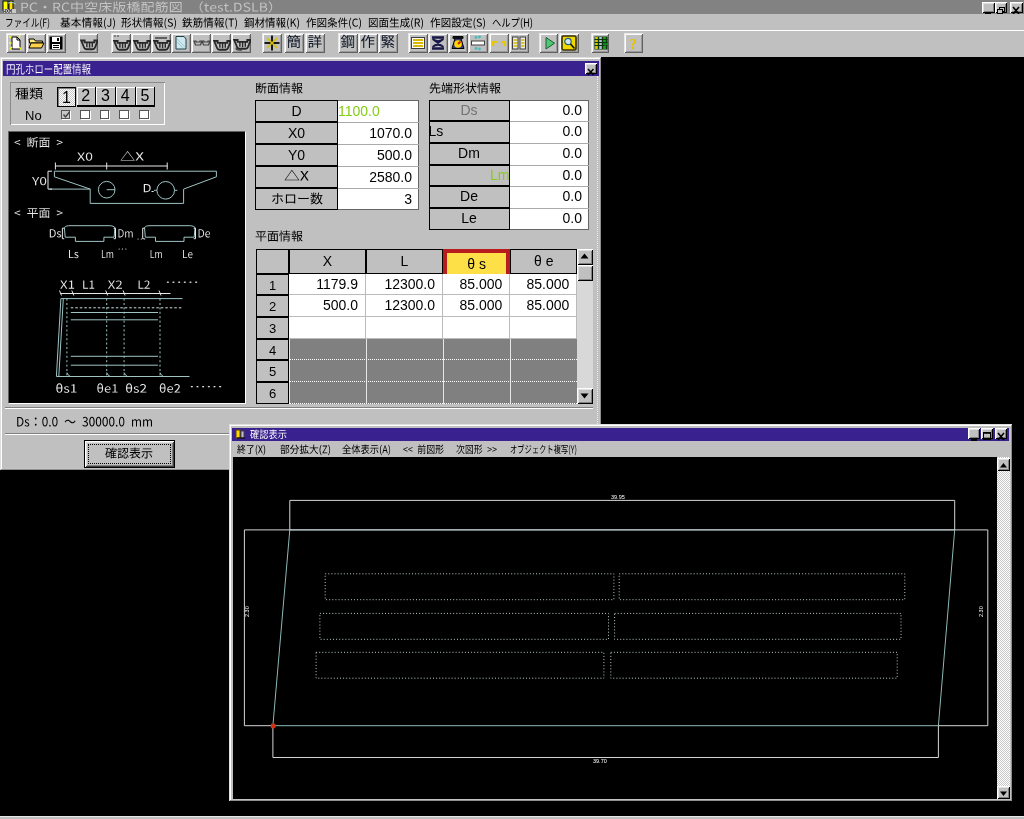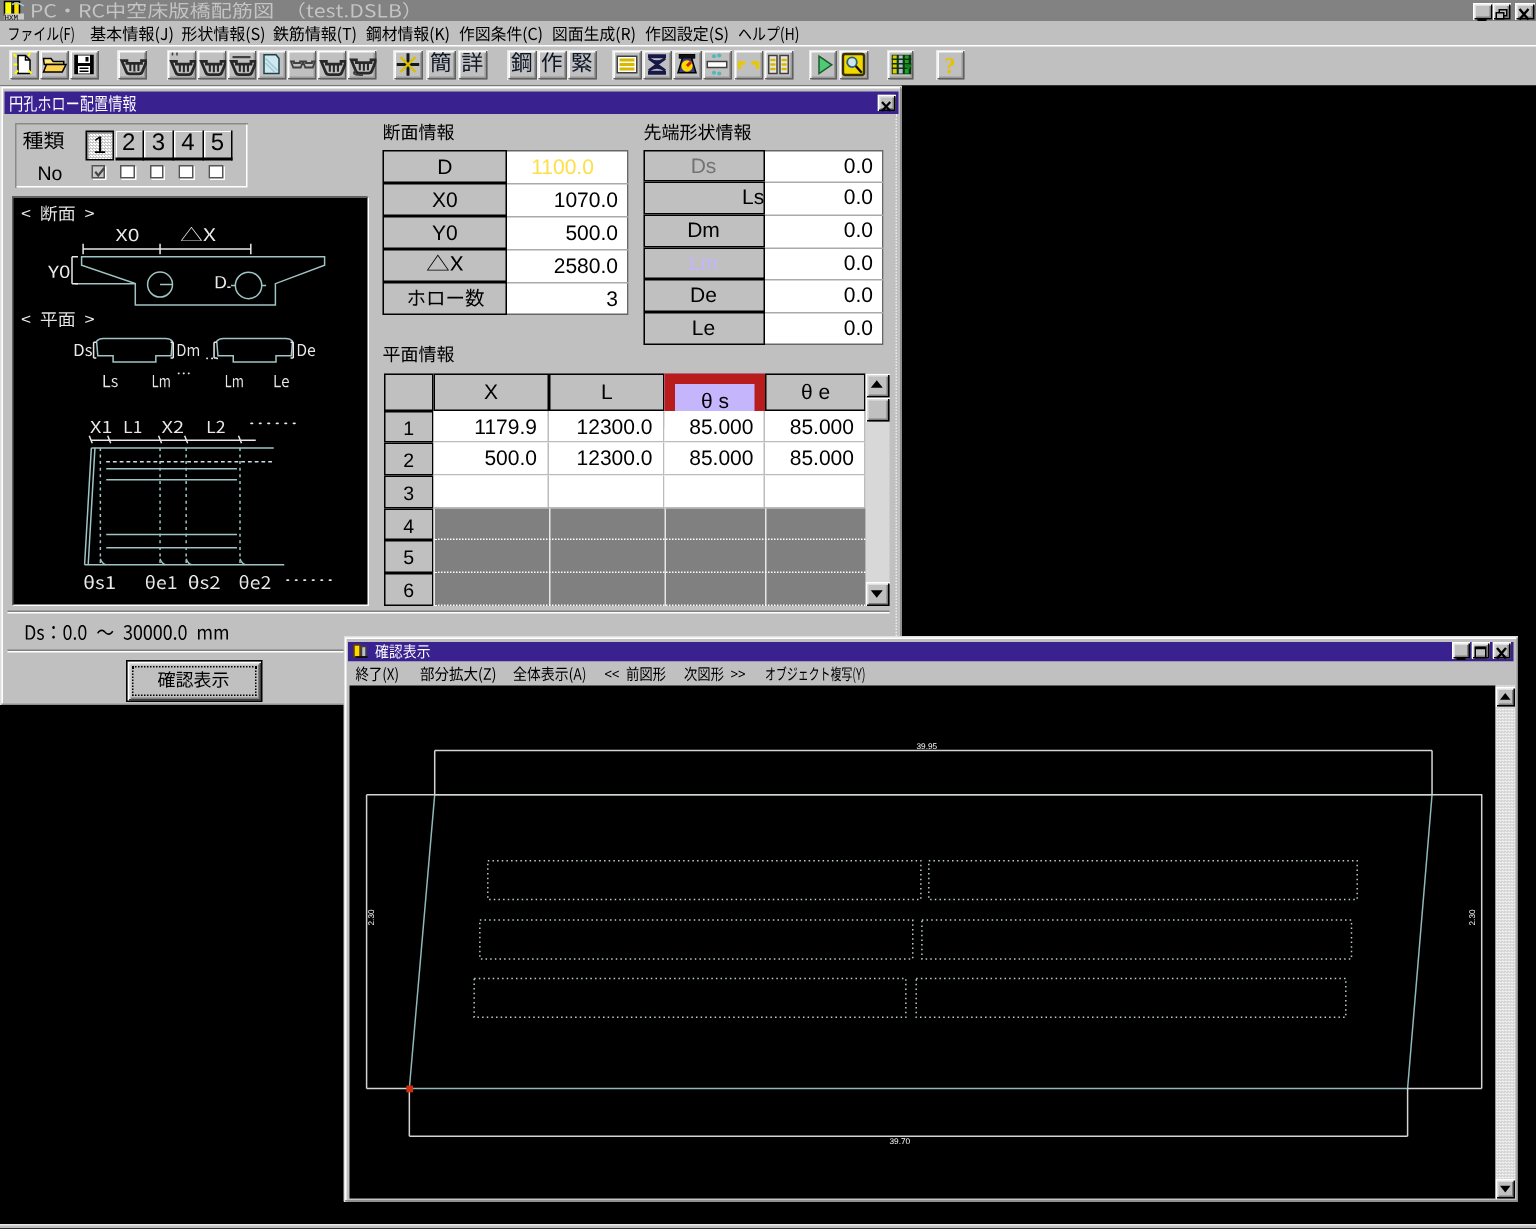--- a/index.html
+++ b/index.html
@@ -408,21 +408,21 @@
     </g>
     <g transform="translate(181,251)">
       <path d="M2.8 4.1C2.2 4.1 1.7 4.4 1.7 4.8C1.7 5.1 2.2 5.4 2.8 5.4C3.5 5.4 4.0 5.1 4.0 4.8C4.0 4.4 3.5 4.1 2.8 4.1ZM8.5 4.1C7.9 4.1 7.4 4.4 7.4 4.8C7.4 5.1 7.9 5.4 8.5 5.4C9.1 5.4 9.6 5.1 9.6 4.8C9.6 4.4 9.1 4.1 8.5 4.1ZM14.2 4.1C13.5 4.1 13.0 4.4 13.0 4.8C13.0 5.1 13.5 5.4 14.2 5.4C14.8 5.4 15.3 5.1 15.3 4.8C15.3 4.4 14.8 4.1 14.2 4.1Z M19.8 4.1C19.2 4.1 18.7 4.4 18.7 4.8C18.7 5.1 19.2 5.4 19.8 5.4C20.5 5.4 21.0 5.1 21.0 4.8C21.0 4.4 20.5 4.1 19.8 4.1ZM25.5 4.1C24.9 4.1 24.4 4.4 24.4 4.8C24.4 5.1 24.9 5.4 25.5 5.4C26.1 5.4 26.6 5.1 26.6 4.8C26.6 4.4 26.1 4.1 25.5 4.1ZM31.2 4.1C30.5 4.1 30.0 4.4 30.0 4.8C30.0 5.1 30.5 5.4 31.2 5.4C31.8 5.4 32.3 5.1 32.3 4.8C32.3 4.4 31.8 4.1 31.2 4.1Z" fill="#e8e8e8"></path>
     </g>
   </svg>
 <svg style="position:absolute;left:255px;top:82px;overflow:visible" width="48" height="16">
     <path d="M5.6 1.3C5.4 1.9 5.1 2.8 4.8 3.4L5.4 3.6C5.6 3.1 6.0 2.2 6.3 1.5ZM2.2 1.5C2.5 2.2 2.7 3.0 2.8 3.6L3.4 3.4C3.3 2.8 3.1 2.0 2.8 1.3ZM3.8 0.6V4.1H2.1V4.9H3.7C3.3 5.9 2.6 7.1 1.9 7.7C2.0 7.9 2.2 8.2 2.3 8.4C2.8 7.9 3.4 7.0 3.8 6.1V9.1H4.6V6.1C5.0 6.6 5.5 7.2 5.7 7.5L6.2 6.8C6.0 6.6 4.9 5.6 4.6 5.3V4.9H6.3V4.1H4.6V0.6ZM10.7 0.7C9.9 1.1 8.6 1.4 7.4 1.7L6.8 1.5V5.7C6.8 6.9 6.7 8.3 6.2 9.5V9.4H1.8V0.9H1.0V11.1H1.8V10.2H5.8C5.7 10.5 5.4 10.7 5.2 11.0C5.4 11.1 5.7 11.4 5.8 11.6C7.4 9.9 7.6 7.5 7.6 5.7V5.4H9.4V11.5H10.3V5.4H11.6V4.5H7.6V2.4C9.0 2.2 10.4 1.8 11.4 1.3Z M16.7 6.6H19.2V7.9H16.7ZM16.7 5.8V4.5H19.2V5.8ZM16.7 8.6H19.2V10.0H16.7ZM12.7 1.3V2.1H17.3C17.2 2.6 17.1 3.2 17.0 3.6H13.2V11.5H14.1V10.9H21.8V11.5H22.8V3.6H17.9L18.4 2.1H23.3V1.3ZM14.1 10.0V4.5H15.8V10.0ZM21.8 10.0H20.0V4.5H21.8Z M25.8 0.5V11.5H26.6V0.5ZM24.9 2.8C24.8 3.7 24.6 5.1 24.3 5.9L25.0 6.1C25.3 5.2 25.5 3.8 25.5 2.9ZM26.7 2.5C27.0 3.0 27.3 3.8 27.4 4.2L28.0 3.9C27.9 3.5 27.6 2.8 27.3 2.2ZM29.4 8.0H33.7V9.0H29.4ZM29.4 7.4V6.5H33.7V7.4ZM31.1 0.5V1.4H28.0V2.1H31.1V2.9H28.3V3.5H31.1V4.4H27.6V5.1H35.5V4.4H32.0V3.5H34.8V2.9H32.0V2.1H35.1V1.4H32.0V0.5ZM28.5 5.8V11.5H29.4V9.6H33.7V10.5C33.7 10.6 33.6 10.7 33.5 10.7C33.3 10.7 32.7 10.7 32.1 10.7C32.2 10.9 32.4 11.2 32.4 11.5C33.2 11.5 33.8 11.5 34.1 11.3C34.5 11.2 34.5 11.0 34.5 10.5V5.8Z M43.1 5.9H43.2C43.5 7.1 44.1 8.3 44.7 9.3C44.3 9.9 43.7 10.5 43.1 10.9ZM42.2 1.0V11.5H43.1V11.0C43.2 11.1 43.5 11.4 43.6 11.5C44.2 11.1 44.8 10.6 45.3 10.0C45.8 10.6 46.4 11.1 47.0 11.5C47.2 11.3 47.5 11.0 47.7 10.8C46.9 10.4 46.3 9.9 45.7 9.3C46.5 8.1 46.9 6.7 47.2 5.3L46.6 5.1L46.5 5.1H43.1V1.8H46.1V3.3C46.1 3.5 46.0 3.5 45.8 3.5C45.7 3.5 45.0 3.5 44.3 3.5C44.4 3.8 44.5 4.1 44.6 4.3C45.5 4.3 46.1 4.3 46.5 4.2C46.8 4.0 46.9 3.8 46.9 3.3V1.0ZM43.9 5.9H46.2C46.0 6.8 45.7 7.7 45.2 8.5C44.7 7.7 44.2 6.8 43.9 5.9ZM37.3 4.6C37.6 5.1 37.8 5.7 37.8 6.2H36.7V7.0H38.8V8.3H36.8V9.0H38.8V11.5H39.6V9.0H41.5V8.3H39.6V7.0H41.7V6.2H40.5C40.7 5.8 40.9 5.2 41.2 4.6L40.6 4.5H41.8V3.7H39.6V2.5H41.4V1.7H39.6V0.5H38.8V1.7H36.9V2.5H38.8V3.7H36.5V4.5H37.9ZM40.4 4.5C40.3 4.9 40.0 5.6 39.8 6.0L40.3 6.2H38.1L38.6 6.0C38.5 5.7 38.3 5.0 38.0 4.5Z" fill="#000"></path>
   </svg>
 <div class="abs" style="left:255px;top:99.5px;width:164px;height:110.5px;background:#fff;border:1px solid #666"></div>
 <div class="abs" style="left:255px;top:99.5px;width:83px;height:22.1px;background:#c0c0c0;border:1px solid #000"></div>
-<div class="abs" style="left:338px;top:99.5px;width:74px;height:22.1px;font-size:14px;color:#fde047;text-align:center;line-height:22.1px">1100.0</div>
+<div class="abs" style="left:338px;top:99.5px;width:74px;height:22.1px;font-size:14px;color:#84cc16;text-align:left;line-height:22.1px">1100.0</div>
 <div class="abs" style="left:255px;top:121.6px;width:83px;height:22.1px;background:#c0c0c0;border:1px solid #000"></div>
 <div class="abs" style="left:338px;top:121.6px;width:81px;height:1px;background:#aaa"></div>
 <div class="abs" style="left:338px;top:121.6px;width:74px;height:22.1px;font-size:14px;color:#000;text-align:right;line-height:22.1px">1070.0</div>
 <div class="abs" style="left:255px;top:143.7px;width:83px;height:22.1px;background:#c0c0c0;border:1px solid #000"></div>
 <div class="abs" style="left:338px;top:143.7px;width:81px;height:1px;background:#aaa"></div>
 <div class="abs" style="left:338px;top:143.7px;width:74px;height:22.1px;font-size:14px;color:#000;text-align:right;line-height:22.1px">500.0</div>
 <div class="abs" style="left:255px;top:165.8px;width:83px;height:22.1px;background:#c0c0c0;border:1px solid #000"></div>
 <div class="abs" style="left:338px;top:165.8px;width:81px;height:1px;background:#aaa"></div>
 <div class="abs" style="left:338px;top:165.8px;width:74px;height:22.1px;font-size:14px;color:#000;text-align:right;line-height:22.1px">2580.0</div>
 <div class="abs" style="left:255px;top:187.9px;width:83px;height:22.1px;background:#c0c0c0;border:1px solid #000"></div>
@@ -452,33 +452,33 @@
 <div class="abs" style="left:428.5px;top:164.6px;width:81px;height:21.7px;background:#c0c0c0;border:1px solid #000"></div>
 <div class="abs" style="left:509.5px;top:164.6px;width:79.5px;height:1px;background:#aaa"></div>
 <div class="abs" style="left:509.5px;top:164.6px;width:72.5px;height:21.7px;font-size:14px;color:#000;text-align:right;line-height:21.7px">0.0</div>
 <div class="abs" style="left:428.5px;top:186.3px;width:81px;height:21.7px;background:#c0c0c0;border:1px solid #000"></div>
 <div class="abs" style="left:509.5px;top:186.3px;width:79.5px;height:1px;background:#aaa"></div>
 <div class="abs" style="left:509.5px;top:186.3px;width:72.5px;height:21.7px;font-size:14px;color:#000;text-align:right;line-height:21.7px">0.0</div>
 <div class="abs" style="left:428.5px;top:208.0px;width:81px;height:21.7px;background:#c0c0c0;border:1px solid #000"></div>
 <div class="abs" style="left:509.5px;top:208.0px;width:79.5px;height:1px;background:#aaa"></div>
 <div class="abs" style="left:509.5px;top:208.0px;width:72.5px;height:21.7px;font-size:14px;color:#000;text-align:right;line-height:21.7px">0.0</div>
 <div class="abs" style="left:428.5px;top:99.5px;width:81px;height:21.7px;font-size:14px;color:#737373;text-align:center;line-height:21.5px">Ds</div>
-<div class="abs" style="left:428.5px;top:121.2px;width:81px;height:21.7px;font-size:14px;color:#000;text-align:right;line-height:21.5px">Ls</div>
+<div class="abs" style="left:428.5px;top:121.2px;width:81px;height:21.7px;font-size:14px;color:#000;text-align:left;line-height:21.5px">Ls</div>
 <div class="abs" style="left:428.5px;top:142.9px;width:81px;height:21.7px;font-size:14px;color:#000;text-align:center;line-height:21.5px">Dm</div>
-<div class="abs" style="left:428.5px;top:164.6px;width:81px;height:21.7px;font-size:14px;color:#c4b5fd;text-align:center;line-height:21.5px">Lm</div>
+<div class="abs" style="left:428.5px;top:164.6px;width:81px;height:21.7px;font-size:14px;color:#84cc16;text-align:right;line-height:21.5px">Lm</div>
 <div class="abs" style="left:428.5px;top:186.3px;width:81px;height:21.7px;font-size:14px;color:#000;text-align:center;line-height:21.5px">De</div>
 <div class="abs" style="left:428.5px;top:208.0px;width:81px;height:21.7px;font-size:14px;color:#000;text-align:center;line-height:21.5px">Le</div>
 <svg style="position:absolute;left:255px;top:229.5px;overflow:visible" width="48" height="16">
     <path d="M2.1 3.0C2.6 3.9 3.0 5.1 3.2 5.8L4.0 5.5C3.9 4.8 3.4 3.6 2.9 2.8ZM9.1 2.7C8.8 3.6 8.2 4.8 7.8 5.6L8.5 5.8C9.0 5.1 9.6 3.9 10.0 3.0ZM0.6 6.4V7.3H5.5V11.5H6.4V7.3H11.4V6.4H6.4V2.2H10.7V1.3H1.3V2.2H5.5V6.4Z M16.7 6.6H19.2V7.9H16.7ZM16.7 5.8V4.5H19.2V5.8ZM16.7 8.6H19.2V10.0H16.7ZM12.7 1.3V2.1H17.3C17.2 2.6 17.1 3.2 17.0 3.6H13.2V11.5H14.1V10.9H21.8V11.5H22.8V3.6H17.9L18.4 2.1H23.3V1.3ZM14.1 10.0V4.5H15.8V10.0ZM21.8 10.0H20.0V4.5H21.8Z M25.8 0.5V11.5H26.6V0.5ZM24.9 2.8C24.8 3.7 24.6 5.1 24.3 5.9L25.0 6.1C25.3 5.2 25.5 3.8 25.5 2.9ZM26.7 2.5C27.0 3.0 27.3 3.8 27.4 4.2L28.0 3.9C27.9 3.5 27.6 2.8 27.3 2.2ZM29.4 8.0H33.7V9.0H29.4ZM29.4 7.4V6.5H33.7V7.4ZM31.1 0.5V1.4H28.0V2.1H31.1V2.9H28.3V3.5H31.1V4.4H27.6V5.1H35.5V4.4H32.0V3.5H34.8V2.9H32.0V2.1H35.1V1.4H32.0V0.5ZM28.5 5.8V11.5H29.4V9.6H33.7V10.5C33.7 10.6 33.6 10.7 33.5 10.7C33.3 10.7 32.7 10.7 32.1 10.7C32.2 10.9 32.4 11.2 32.4 11.5C33.2 11.5 33.8 11.5 34.1 11.3C34.5 11.2 34.5 11.0 34.5 10.5V5.8Z M43.1 5.9H43.2C43.5 7.1 44.1 8.3 44.7 9.3C44.3 9.9 43.7 10.5 43.1 10.9ZM42.2 1.0V11.5H43.1V11.0C43.2 11.1 43.5 11.4 43.6 11.5C44.2 11.1 44.8 10.6 45.3 10.0C45.8 10.6 46.4 11.1 47.0 11.5C47.2 11.3 47.5 11.0 47.7 10.8C46.9 10.4 46.3 9.9 45.7 9.3C46.5 8.1 46.9 6.7 47.2 5.3L46.6 5.1L46.5 5.1H43.1V1.8H46.1V3.3C46.1 3.5 46.0 3.5 45.8 3.5C45.7 3.5 45.0 3.5 44.3 3.5C44.4 3.8 44.5 4.1 44.6 4.3C45.5 4.3 46.1 4.3 46.5 4.2C46.8 4.0 46.9 3.8 46.9 3.3V1.0ZM43.9 5.9H46.2C46.0 6.8 45.7 7.7 45.2 8.5C44.7 7.7 44.2 6.8 43.9 5.9ZM37.3 4.6C37.6 5.1 37.8 5.7 37.8 6.2H36.7V7.0H38.8V8.3H36.8V9.0H38.8V11.5H39.6V9.0H41.5V8.3H39.6V7.0H41.7V6.2H40.5C40.7 5.8 40.9 5.2 41.2 4.6L40.6 4.5H41.8V3.7H39.6V2.5H41.4V1.7H39.6V0.5H38.8V1.7H36.9V2.5H38.8V3.7H36.5V4.5H37.9ZM40.4 4.5C40.3 4.9 40.0 5.6 39.8 6.0L40.3 6.2H38.1L38.6 6.0C38.5 5.7 38.3 5.0 38.0 4.5Z" fill="#000"></path>
   </svg>
 <div class="abs" style="left:256.3px;top:249.3px;width:321px;height:154.5px;background:#fff;border:1px solid #666"></div>
 <div class="abs" style="left:256.3px;top:249.3px;width:32.4px;height:24.3px;background:#c0c0c0;border:1px solid #000;font-size:14px;color:#000;text-align:center;line-height:23px"></div>
 <div class="abs" style="left:288.7px;top:249.3px;width:77.30000000000001px;height:24.3px;background:#c0c0c0;border:1px solid #000;font-size:14px;color:#000;text-align:center;line-height:23px">X</div>
 <div class="abs" style="left:366.0px;top:249.3px;width:76.99999999999999px;height:24.3px;background:#c0c0c0;border:1px solid #000;font-size:14px;color:#000;text-align:center;line-height:23px">L</div>
-<div class="abs" style="left:443.0px;top:249.3px;width:67.30000000000001px;height:36px;background:#c4b5fd;border:7px solid #b91c1c;font-size:14px;color:#000;text-align:center;line-height:23px">θ s</div>
+<div class="abs" style="left:443.0px;top:249.3px;width:67.30000000000001px;height:36px;background:#fde047;border:4px solid #b91c1c;font-size:14px;color:#000;text-align:center;line-height:23px">θ s</div>
 <div class="abs" style="left:510.3px;top:249.3px;width:67px;height:24.3px;background:#c0c0c0;border:1px solid #000;font-size:14px;color:#000;text-align:center;line-height:23px">θ e</div>
 <div class="abs" style="left:256.3px;top:273.6px;width:32.4px;height:21.7px;background:#c0c0c0;border:1px solid #000;font-size:13px;color:#000;text-align:center;line-height:21px">1</div>
 <div class="abs" style="left:288.7px;top:273.6px;width:77.30000000000001px;height:21.7px;background:#fff;border-right:1px solid #bbb;border-bottom:1px solid #bbb"></div>
 <div class="abs" style="left:366.0px;top:273.6px;width:76.99999999999999px;height:21.7px;background:#fff;border-right:1px solid #bbb;border-bottom:1px solid #bbb"></div>
 <div class="abs" style="left:443.0px;top:273.6px;width:67.30000000000001px;height:21.7px;background:#fff;border-right:1px solid #bbb;border-bottom:1px solid #bbb"></div>
 <div class="abs" style="left:510.3px;top:273.6px;width:67px;height:21.7px;background:#fff;border-right:1px solid #bbb;border-bottom:1px solid #bbb"></div>
 <div class="abs" style="left:288.7px;top:273.6px;width:69.30000000000001px;height:21.7px;font-size:14px;color:#000;text-align:right;line-height:21px">1179.9</div>
 <div class="abs" style="left:366.0px;top:273.6px;width:68.99999999999999px;height:21.7px;font-size:14px;color:#000;text-align:right;line-height:21px">12300.0</div>
 <div class="abs" style="left:443.0px;top:273.6px;width:59.30000000000001px;height:21.7px;font-size:14px;color:#000;text-align:right;line-height:21px">85.000</div>
 <div class="abs" style="left:510.3px;top:273.6px;width:59px;height:21.7px;font-size:14px;color:#000;text-align:right;line-height:21px">85.000</div>

